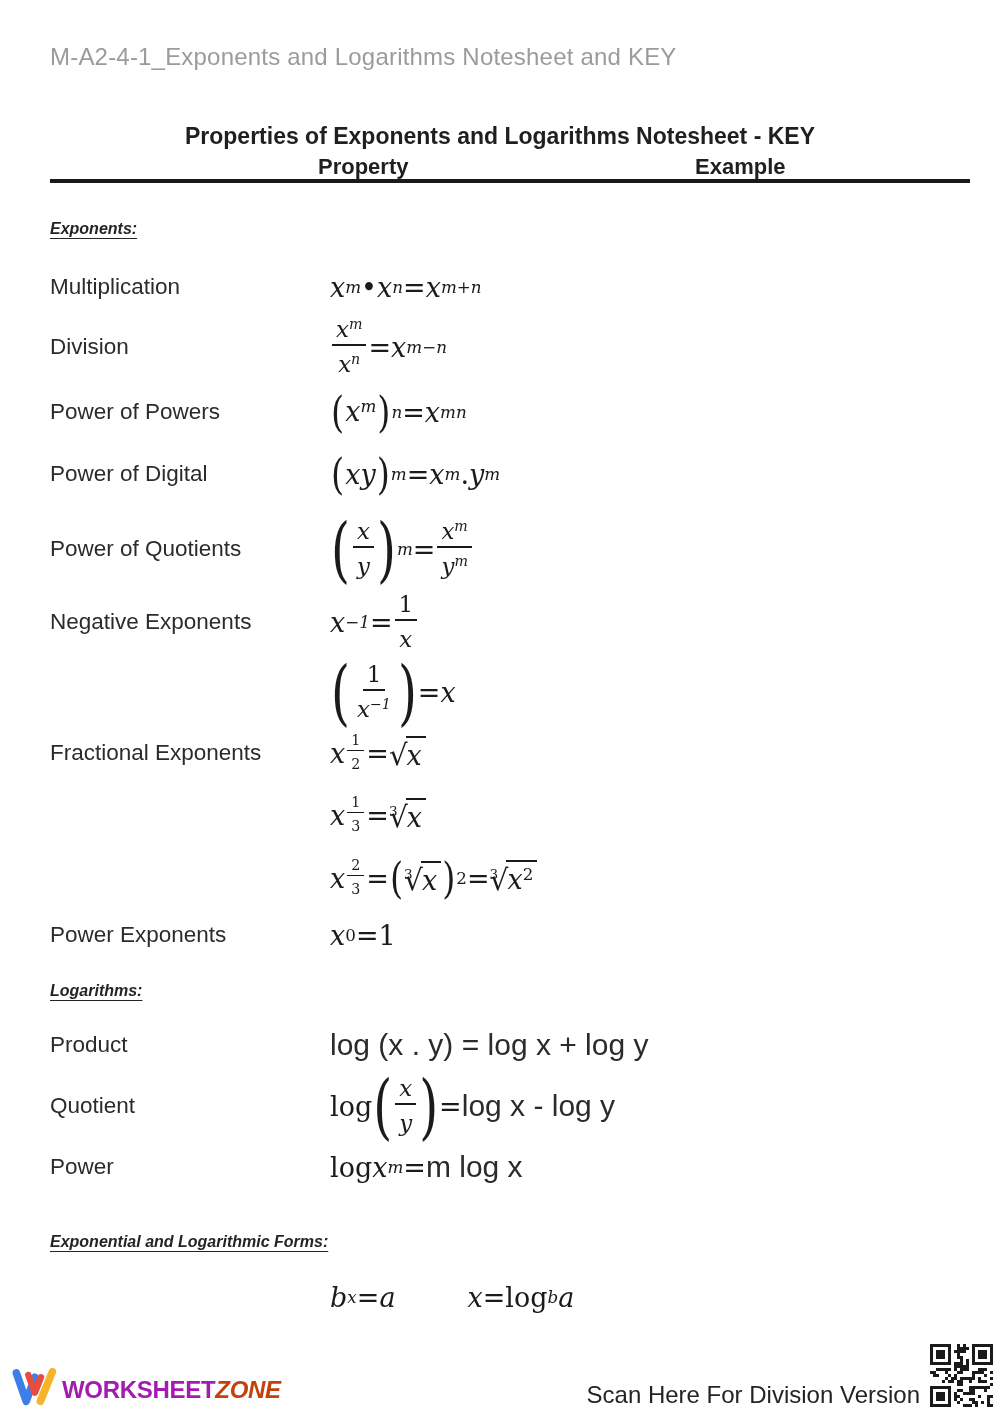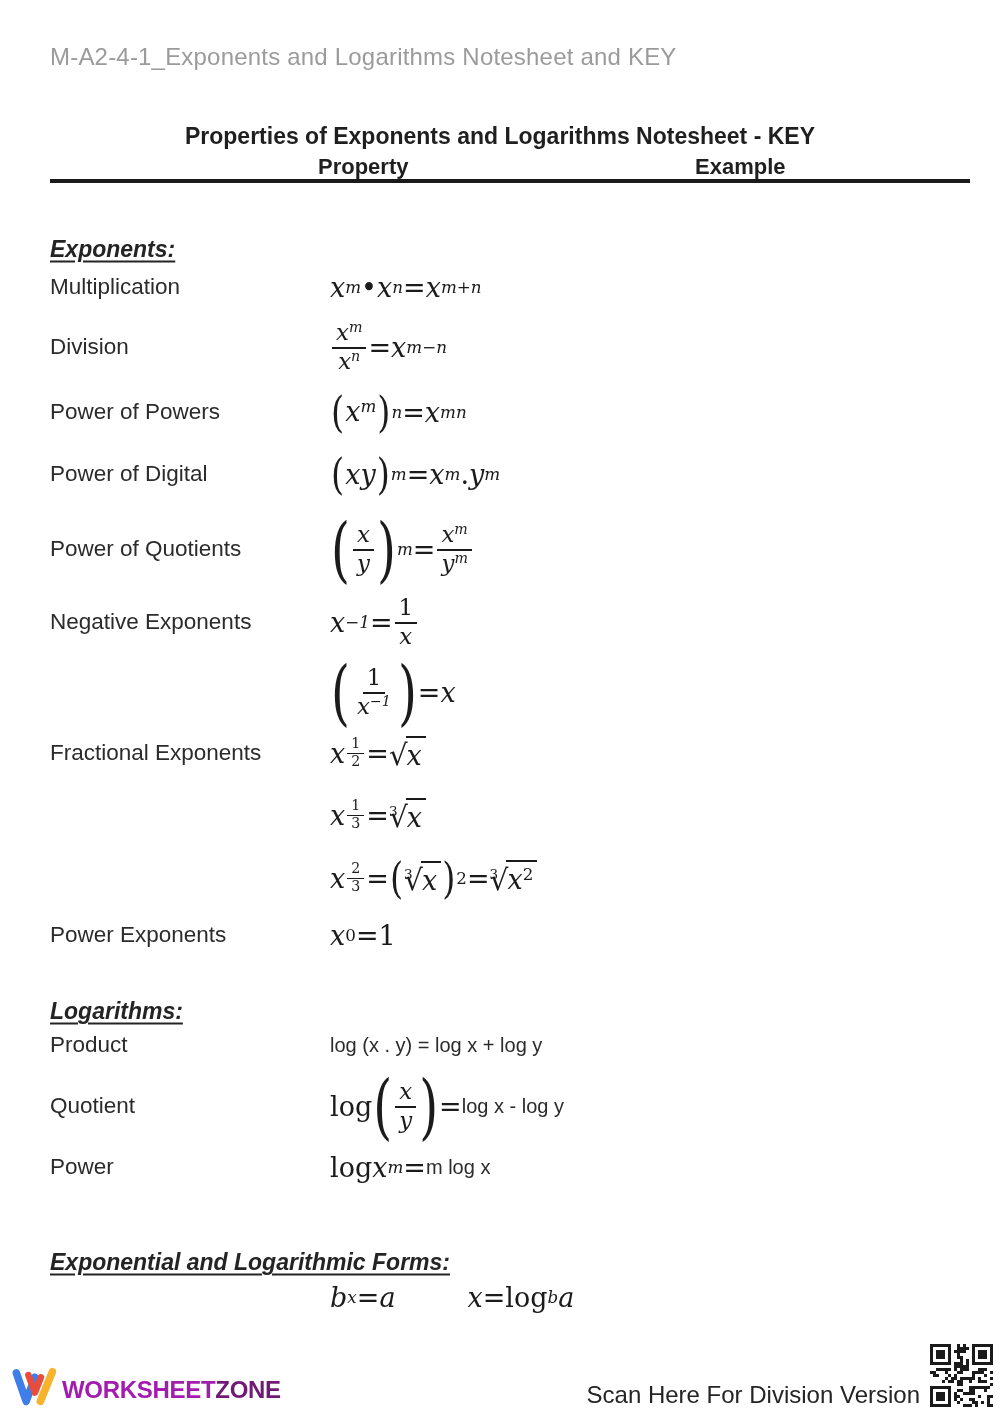--- a/index.html
+++ b/index.html
@@ -10,57 +10,57 @@
             font-size:24px;color:#9b9b9b;letter-spacing:.2px;}
   .doc-title{position:absolute;left:0;top:112px;transform:translateY(-50%);width:100%;
              text-align:center;font-size:23px;font-weight:700;color:#1f1f1f;margin-top:24px;}
   .col-head{position:absolute;top:167px;transform:translateY(-50%);
             font-size:22px;font-weight:700;color:#1f1f1f;}
   .col-head.property{left:318px;}
   .col-head.example{left:695px;}
   .header-rule{position:absolute;left:50px;top:179px;width:920px;height:4px;background:#1a1a1a;}
 
   .section-heading{position:absolute;left:50px;transform:translateY(-50%);
-                   font-size:23px;font-weight:700;font-style:italic;color:#242424;
-                   text-decoration:underline;text-underline-offset:4px;margin-top:20px;}
+                   font-size:16px;font-weight:700;font-style:italic;color:#242424;
+                   text-decoration:underline;text-underline-offset:4px;}
   .prop-row{position:absolute;left:0;width:100%;transform:translateY(-50%);
             display:flex;align-items:center;}
   .prop-label{position:absolute;left:50px;width:270px;font-size:22.5px;color:#2b2b2b;}
   .prop-formula{position:absolute;left:330px;white-space:nowrap;
                 font-family:"DejaVu Serif",serif;font-size:27px;color:#1b1b1b;
                 display:flex;align-items:center;}
 
   
   .mi{font-family:"DejaVu Serif",serif;font-style:italic;}
   .mr{font-family:"DejaVu Serif",serif;font-style:normal;}
-  .msans{font-family:"Liberation Sans",sans-serif;font-size:20px;color:#2b2b2b;}
+  .msans{font-family:"Liberation Sans",sans-serif;font-size:30px;color:#2b2b2b;}
   .msup{font-size:62%;vertical-align:0.55em;}
   .msub{font-size:62%;vertical-align:-0.3em;}
   .mfrac{display:inline-flex;flex-direction:column;align-items:center;
          vertical-align:middle;line-height:1.12;font-size:85%;margin:0 2px;}
   .mfrac .num{border-bottom:2px solid #1a1a1a;padding:0 4px 1px 4px;}
-  .mfrac .den{padding:0 4px 0 4px;}
+  .mfrac .den{padding:6px 4px 0 4px;}
   .msup .mfrac .num{border-bottom-width:1.5px;}
   .mpar{display:inline-flex;align-items:center;}
   .mlp,.mrp{display:inline-block;font-size:1.25em;transform:scaleY(1.25);
             transform-origin:center;font-weight:300;padding:0 1px;}
   .mpar.tall > .mlp,.mpar.tall > .mrp{font-size:1.8em;transform:scaleY(1.45);}
   .mpar.tall + .msup{vertical-align:1.5em;}
   .msqrt{display:inline-flex;align-items:baseline;}
   .mrad{font-size:108%;line-height:1;}
   .midx{font-size:50%;position:relative;top:-0.75em;margin-right:-0.62em;z-index:1;}
   .mbody{border-top:2px solid #1a1a1a;padding:2px 4px 0 1px;margin-left:-2px;}
   .mgap{display:inline-block;}
 
   
   .footer-logo{position:absolute;left:12px;top:1364px;}
   .brand{position:absolute;left:62px;top:1390px;transform:translateY(-50%);
          font-size:24px;font-weight:700;letter-spacing:-0.3px;white-space:nowrap;}
   .brand .wz-blue{color:#a21caf;}
-  .brand .wz-orange{color:#701a75;}
+  .brand .wz-orange{color:#c2410c;font-style:italic;}
   .scan-text{position:absolute;right:80px;top:1395px;transform:translateY(-50%);
              font-size:24px;color:#242424;}
   .qr{position:absolute;left:929px;top:1343px;width:64px;height:64px;background:#ffffff;
       display:flex;align-items:center;justify-content:center;}
 </style>
 </head>
 <body>
 
 <div id="page">
 

